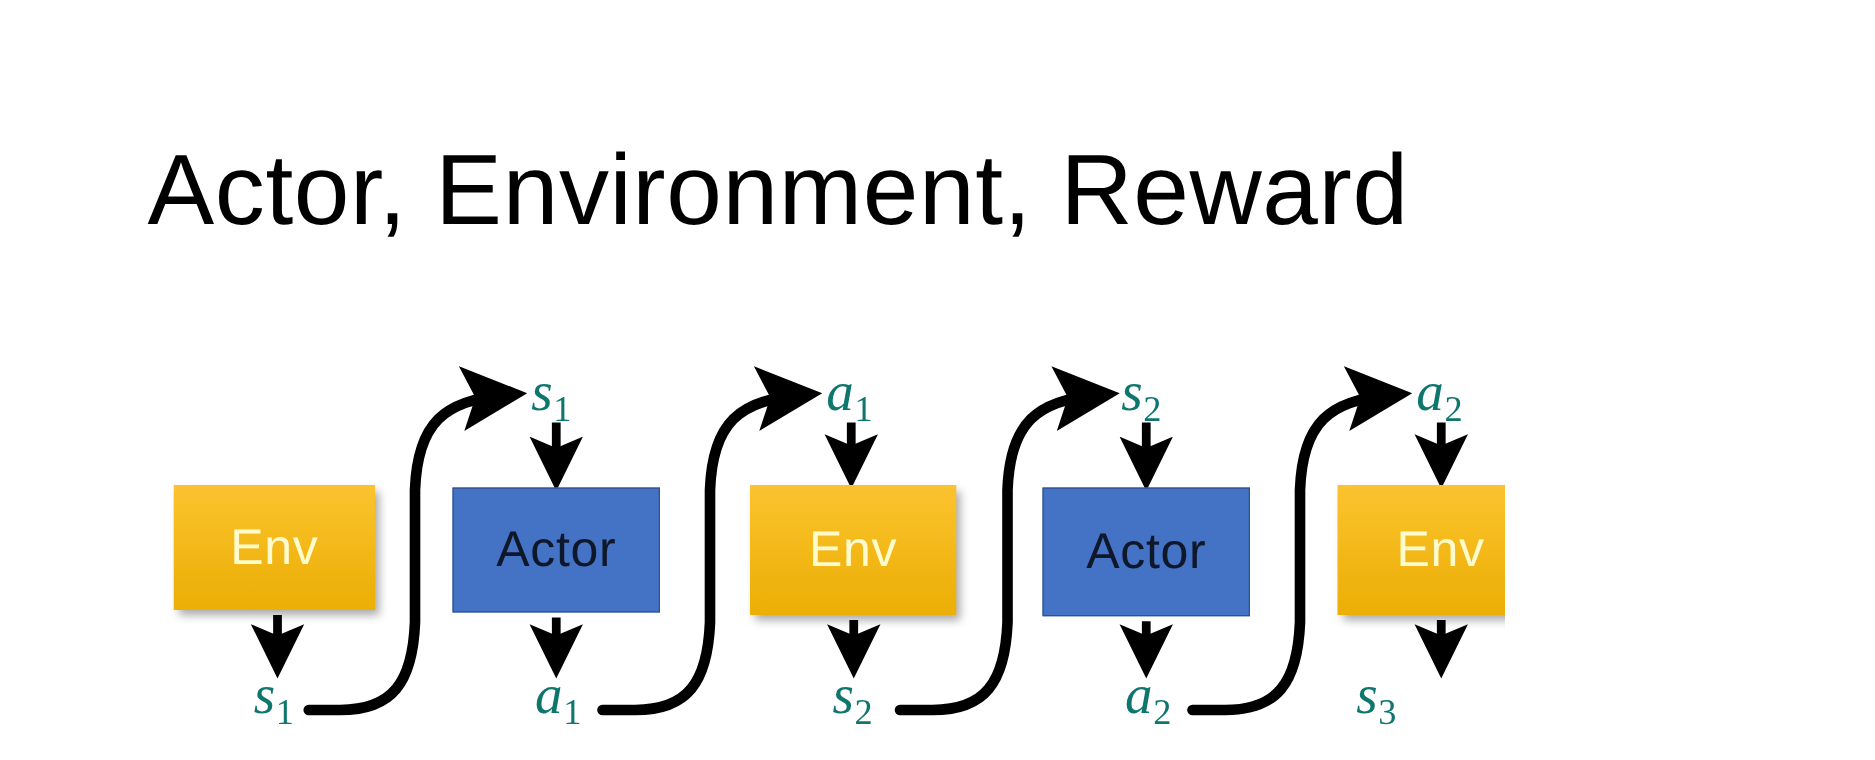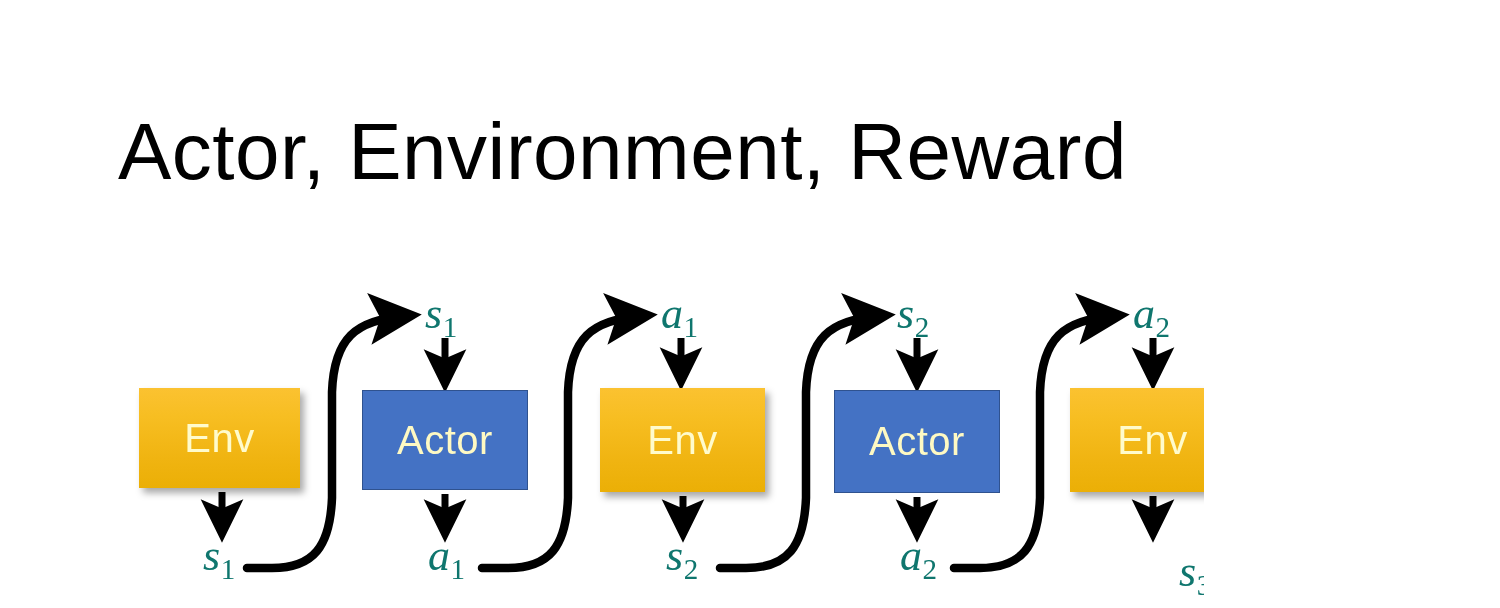--- a/index.html
+++ b/index.html
@@ -44,21 +44,21 @@
   }
   .block.env {
     background: linear-gradient(180deg, #FBC231 0%, #F7BE22 28%, #F0B411 70%, #EBAF06 100%);
     color: #FFFBCC;
     box-shadow: 4px 5px 7px rgba(0,0,0,0.34);
     justify-content: center;
   }
   .block.actor {
     background: #4472C4;
     border: 1.5px solid #2F528F;
-    color: #fef9c3;
+    color: #0f172a;
   }
 
   
   .mlabel {
     position: absolute;
     font-family: "Liberation Serif", "DejaVu Serif", serif;
     font-style: italic;
     font-size: 44px;
     color: #0f766e;
     white-space: nowrap;
@@ -184,21 +184,21 @@
   </div>
 
   <div class="mlabel" style="left:666px; top:534px;">
     <span>s</span><span class="sub">2</span>
   </div>
 
   <div class="mlabel" style="left:900px; top:534px;">
     <span>a</span><span class="sub">2</span>
   </div>
 
-  <div class="mlabel" style="left:1179px; top:534px;margin-top:16px;">
+  <div class="mlabel" style="left:1085px; top:534px;">
     <span>s</span><span class="sub">3</span>
   </div>
 
   <div id="ellipsis">
     <span class="dot"></span>
     <span class="dot"></span>
     <span class="dot"></span>
     <span class="gap"></span>
     <span class="dot"></span>
     <span class="dot"></span>

